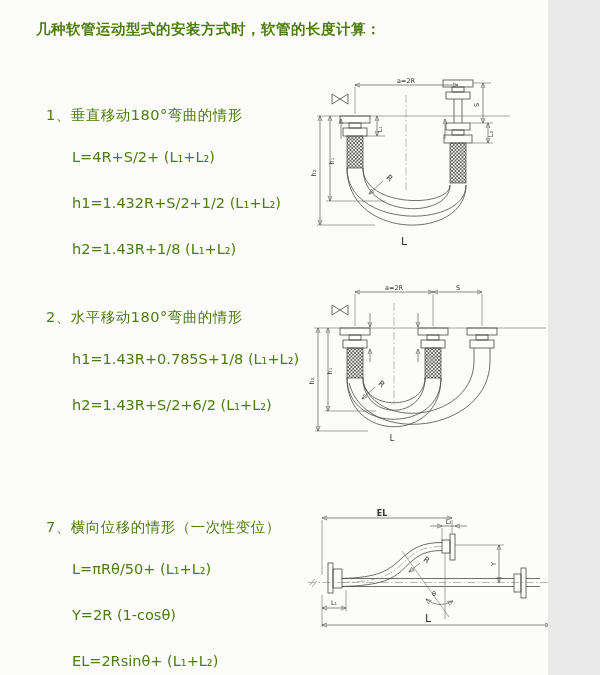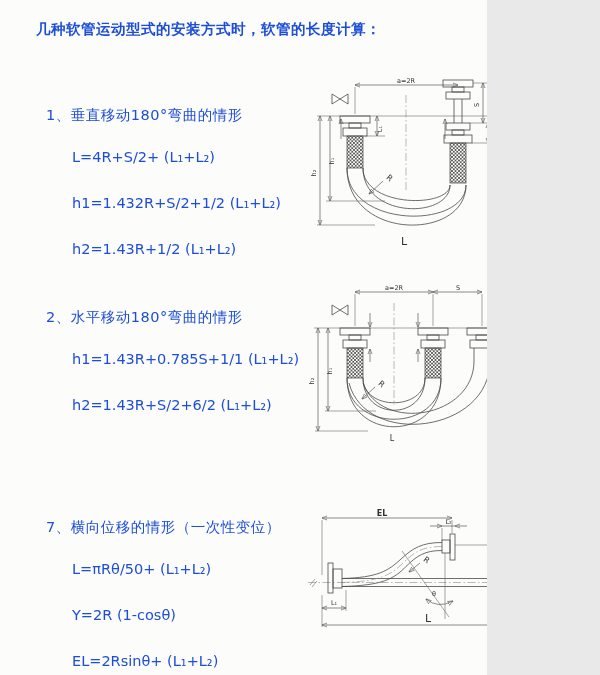--- a/index.html
+++ b/index.html
@@ -1,19 +1,19 @@
 <!DOCTYPE html>
 <html><head>
 <meta charset="utf-8">
 <style>
   html,body { margin:0; padding:0; }
   body { background:#e9e9e9; font-family:"DejaVu Sans","Liberation Sans",sans-serif; }
   .page {
-    position:relative; width:487px; height:675px;
-    background:#fcfcfa; color:#1d4ed8; overflow:hidden;
+    position:relative; width:548px; height:675px;
+    background:#fcfcfa; color:#4d7c0f; overflow:hidden;
   }
   .title {
     position:absolute; left:36px; top:20px;
     font-size:14.5px; font-weight:bold; letter-spacing:0.5px;
   }
   .section { position:absolute; left:46px; }
   .sec-heading { font-size:14.5px; font-weight:normal; letter-spacing:0.5px; }
   .formulas { margin:10px 0 0 26px; }
   .formula { font-size:14.5px; line-height:28px; white-space:pre;margin-top:18px; }
   .diag { position:absolute; }
@@ -35,21 +35,21 @@
 
 <div class="page">
 
   <div class="title">几种软管运动型式的安装方式时，软管的长度计算：</div>
 
   <div class="section" style="top:106px;">
     <div class="sec-heading">1、垂直移动180°弯曲的情形</div>
     <div class="formulas">
       <div class="formula">L=4R+S/2+ (L₁+L₂)</div>
       <div class="formula">h1=1.432R+S/2+1/2 (L₁+L₂)</div>
-      <div class="formula">h2=1.43R+1/2 (L₁+L₂)</div>
+      <div class="formula">h2=1.43R+1/8 (L₁+L₂)</div>
     </div>
   </div>
 
   <svg class="diag" style="left:305px; top:73px;" width="285" height="182" viewBox="0 0 285 182">
     <defs>
       <marker id="arr" viewBox="0 0 8 8" refX="7.5" refY="4" markerWidth="8" markerHeight="8" orient="auto-start-reverse">
         <path d="M0,1 L8,4 L0,7 Z" fill="#4a4a4a" stroke="none"></path>
       </marker>
       <pattern id="braid" width="3.5" height="3.5" patternUnits="userSpaceOnUse">
         <path d="M0,0 L3.5,3.5 M3.5,0 L0,3.5" stroke="#999" stroke-width="0.4" fill="none"></path>
@@ -129,21 +129,21 @@
       <line class="dim" x1="78" y1="108" x2="64" y2="121" marker-end="url(#arr)"></line>
       <text class="lblM" x="83" y="107" transform="rotate(40 83 107)" text-anchor="middle">R</text>
     </g>
 
     <text class="lblL" x="99" y="172" text-anchor="middle">L</text>
   </svg>
 
   <div class="section" style="top:308px;">
     <div class="sec-heading">2、水平移动180°弯曲的情形</div>
     <div class="formulas">
-      <div class="formula">h1=1.43R+0.785S+1/1 (L₁+L₂)</div>
+      <div class="formula">h1=1.43R+0.785S+1/8 (L₁+L₂)</div>
       <div class="formula">h2=1.43R+S/2+6/2 (L₁+L₂)</div>
     </div>
   </div>
 
   <svg class="diag" style="left:306px; top:283px;" width="292" height="168" viewBox="0 0 292 168">
 
     <g>
       <line class="dim" x1="49" y1="9" x2="127" y2="9" marker-start="url(#arr)" marker-end="url(#arr)"></line>
       <line class="dim" x1="127" y1="9" x2="176" y2="9" marker-start="url(#arr)" marker-end="url(#arr)"></line>
       <line class="thin" x1="49" y1="11" x2="49" y2="43"></line>

